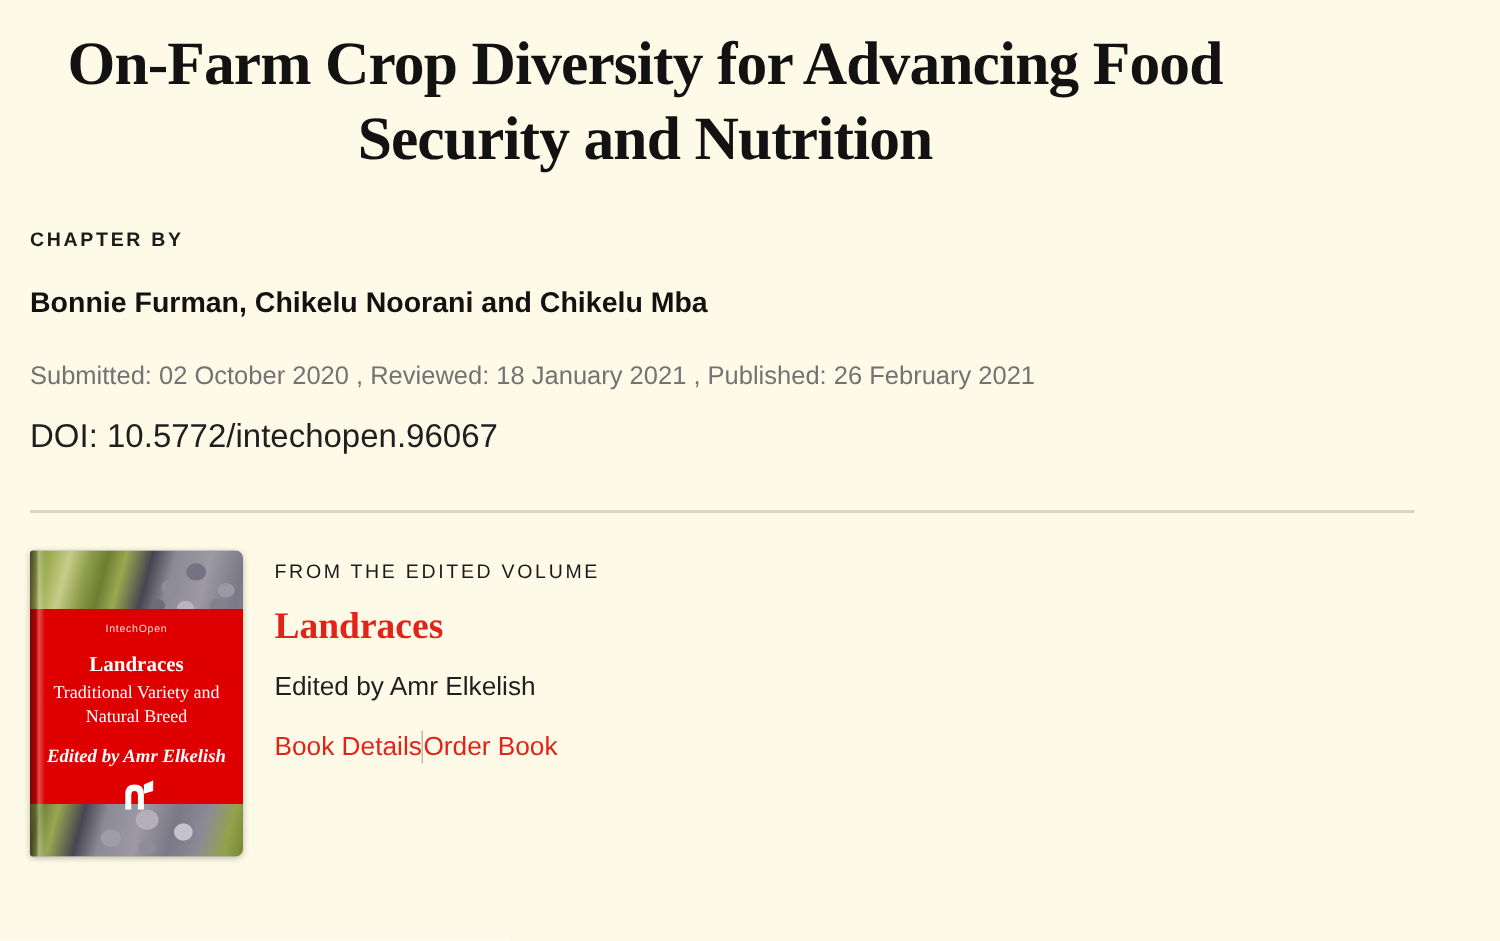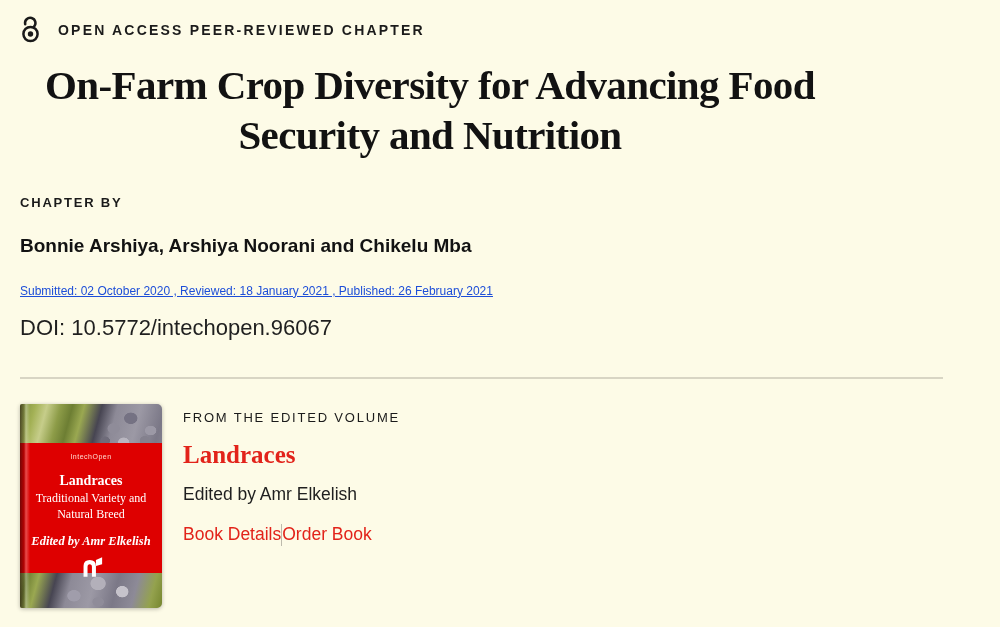--- a/index.html
+++ b/index.html
@@ -16,21 +16,21 @@
 
   
   .title {
     margin:17px 20px 0 20px; max-width:820px;
     font-family:"Liberation Serif", serif; font-weight:700;
     font-size:41px; line-height:1.23; letter-spacing:-0.6px; color:#121212;text-align:center;
   }
 
   .written-by { margin:34px 20px 0 20px; font-size:13px; font-weight:bold; letter-spacing:1.8px; color:#1b1b1b; }
   .authors    { margin:25px 20px 0 20px; font-size:19px; font-weight:bold; color:#121212; }
-  .dates      { margin:27px 20px 0 20px; font-size:12px; color:#1d4ed8;text-decoration:underline; }
+  .dates      { margin:27px 20px 0 20px; font-size:17px; color:#737373; }
   .doi        { margin:17px 20px 0 20px; font-size:22px; color:#1f1f1f; }
 
   .rule { margin:36px 57px 0 20px; border:none; border-top:2px solid #D8D5C4; }
 
   
   .volume { display:flex; gap:21px; margin:25px 20px 0 20px; }
 
   
   .cover {
     position:relative; flex:0 0 auto; width:142px; height:204px; cursor:pointer;
@@ -78,35 +78,25 @@
   .vol-edited { font-size:17.5px; margin-top:15px; color:#1f1f1f; }
   .vol-links { display:flex; align-items:center; margin-top:19px; font-size:17.5px; color:#E2231A; }
   .vlink { cursor:pointer; }
   .vsep { width:1px; height:22px; background:#BDBAAC; }
 </style>
 </head>
 <body>
 
 <div class="page">
 
-  <div class="badge-row">
-    <span class="oa-icon">
-      <svg width="21" height="28" viewBox="0 0 21 28" aria-hidden="true">
-        <path d="M5.2 9.2 A5.2 5.2 0 1 1 14.0 11.6" fill="none" stroke="#1a1a1a" stroke-width="2.5" stroke-linecap="round"></path>
-        <circle cx="10.5" cy="19" r="7.1" fill="none" stroke="#1a1a1a" stroke-width="2.5"></circle>
-        <circle cx="10.5" cy="19" r="2.7" fill="#1a1a1a"></circle>
-      </svg>
-    </span>
-    <span class="badge-label">OPEN ACCESS PEER-REVIEWED CHAPTER</span>
-  </div>
 
   <h1 class="title">On-Farm Crop Diversity for Advancing Food Security and Nutrition</h1>
 
   <div class="written-by">CHAPTER BY</div>
-  <div class="authors">Bonnie Arshiya, Arshiya Noorani and Chikelu Mba</div>
+  <div class="authors">Bonnie Furman, Chikelu Noorani and Chikelu Mba</div>
 
   <div class="dates">Submitted: 02 October 2020 , Reviewed: 18 January 2021 , Published: 26 February 2021</div>
   <div class="doi">DOI: 10.5772/intechopen.96067</div>
 
   <hr class="rule">
 
   <div class="volume">
 
     <div class="cover">
       <div class="band">

